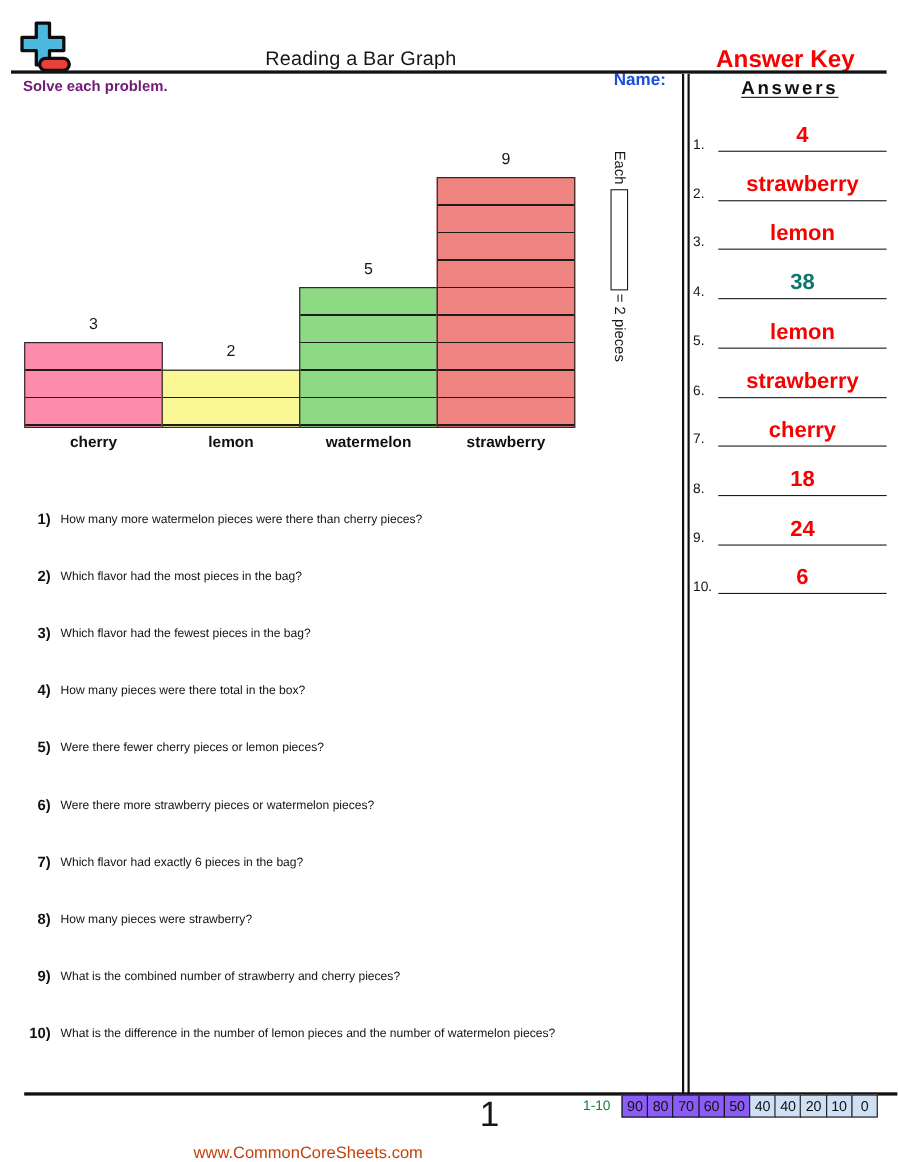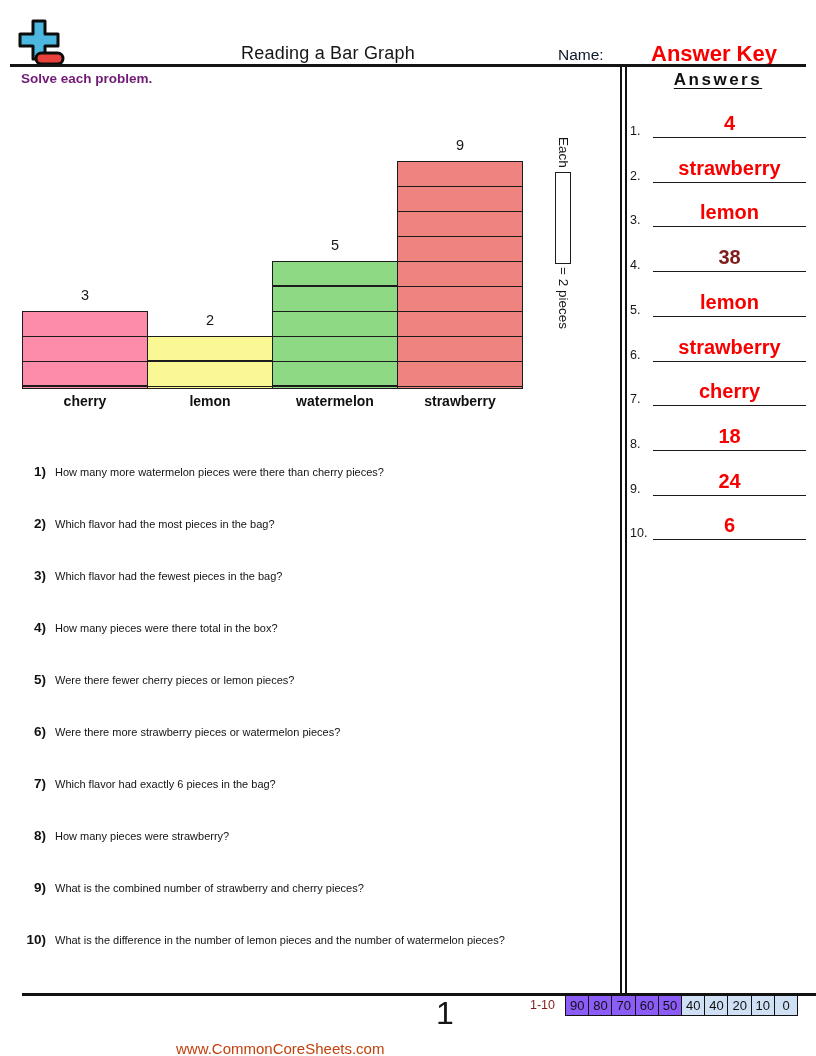--- a/index.html
+++ b/index.html
@@ -4,21 +4,21 @@
 <style>
   * { margin:0; padding:0; box-sizing:border-box; }
   html,body { width:816px; height:1056px; background:#ffffff; }
   body { font-family:"Liberation Sans", sans-serif; color:#111; position:relative; overflow:hidden; }
   #page { position:absolute; inset:0; }
 
   
   .logo { position:absolute; left:13px; top:17px; width:50px; height:48px; }
   .page-title { position:absolute; left:178px; top:43px; width:300px; text-align:center;
                 font-size:18px; letter-spacing:.2px; color:#161616; }
-  .name-label { position:absolute; left:558px; top:46px; font-size:15.5px; color:#0f172a; }
+  .name-label { position:absolute; left:558px; top:64px; font-size:15.5px; color:#1d4ed8;font-weight:bold; }
   .answer-key { position:absolute; left:622px; top:41px; width:184px; text-align:center;
                 font-size:22px; font-weight:bold; }
   .header-rule { position:absolute; left:10px; right:10px; top:64px; height:3px; background:#141414; }
   .instructions { position:absolute; left:21px; top:71px; font-size:13.5px; font-weight:bold; color:#701a75; }
 
   
   .v-divider { position:absolute; left:620px; top:67px; height:928px; width:7px;
                border-left:2px solid #111; border-right:2px solid #111; background:#fff; }
 
   
@@ -55,21 +55,21 @@
   
   .footer-rule { position:absolute; left:22px; right:0; top:993px; height:2.5px; background:#111; }
   .math-badge { position:absolute; left:22px; top:992px; width:147px; height:39px;
                 background:#000; border-radius:10px; }
   .math-badge .pill { position:absolute; inset:4.5px; background:#fff; border-radius:999px;
                       display:flex; align-items:center; justify-content:center;
                       font-size:20px; font-weight:bold; color:#000; }
   .site-url { position:absolute; left:176px; top:1040px; font-size:15px; color:#c2410c; }
   .page-num { position:absolute; left:415px; top:995px; width:60px; text-align:center;
               font-size:32px; font-weight:normal; color:#161616; }
-  .score-label { position:absolute; left:530px; top:998px; font-size:12.5px; color:#7f1d1d; }
+  .score-label { position:absolute; left:530px; top:998px; font-size:12.5px; color:#15803d; }
   #score-cells { position:absolute; left:565px; top:995px; display:flex; }
   .score-cell { width:24.7px; height:21px; border:1.5px solid #111; margin-left:-1.5px;
                 display:flex; align-items:center; justify-content:center;
                 font-size:13px; background:#8b5cf6; color:#111; }
   .score-cell:first-child { margin-left:0; }
 </style>
 </head>
 <body>
 
 <div id="page">
@@ -162,21 +162,21 @@
         <div class="a-val" style="color: rgb(247, 0, 0);">strawberry</div>
       </div>
       <div class="answer-row" style="top: 195px;">
         <span class="a-num">3.</span>
         <div class="a-line"></div>
         <div class="a-val" style="color: rgb(247, 0, 0);">lemon</div>
       </div>
       <div class="answer-row" style="top: 240px;">
         <span class="a-num">4.</span>
         <div class="a-line"></div>
-        <div class="a-val" style="color: #7f1d1d;">38</div>
+        <div class="a-val" style="color: #0f766e;">38</div>
       </div>
       <div class="answer-row" style="top: 285px;">
         <span class="a-num">5.</span>
         <div class="a-line"></div>
         <div class="a-val" style="color: rgb(247, 0, 0);">lemon</div>
       </div>
       <div class="answer-row" style="top: 330px;">
         <span class="a-num">6.</span>
         <div class="a-line"></div>
         <div class="a-val" style="color: rgb(247, 0, 0);">strawberry</div>

